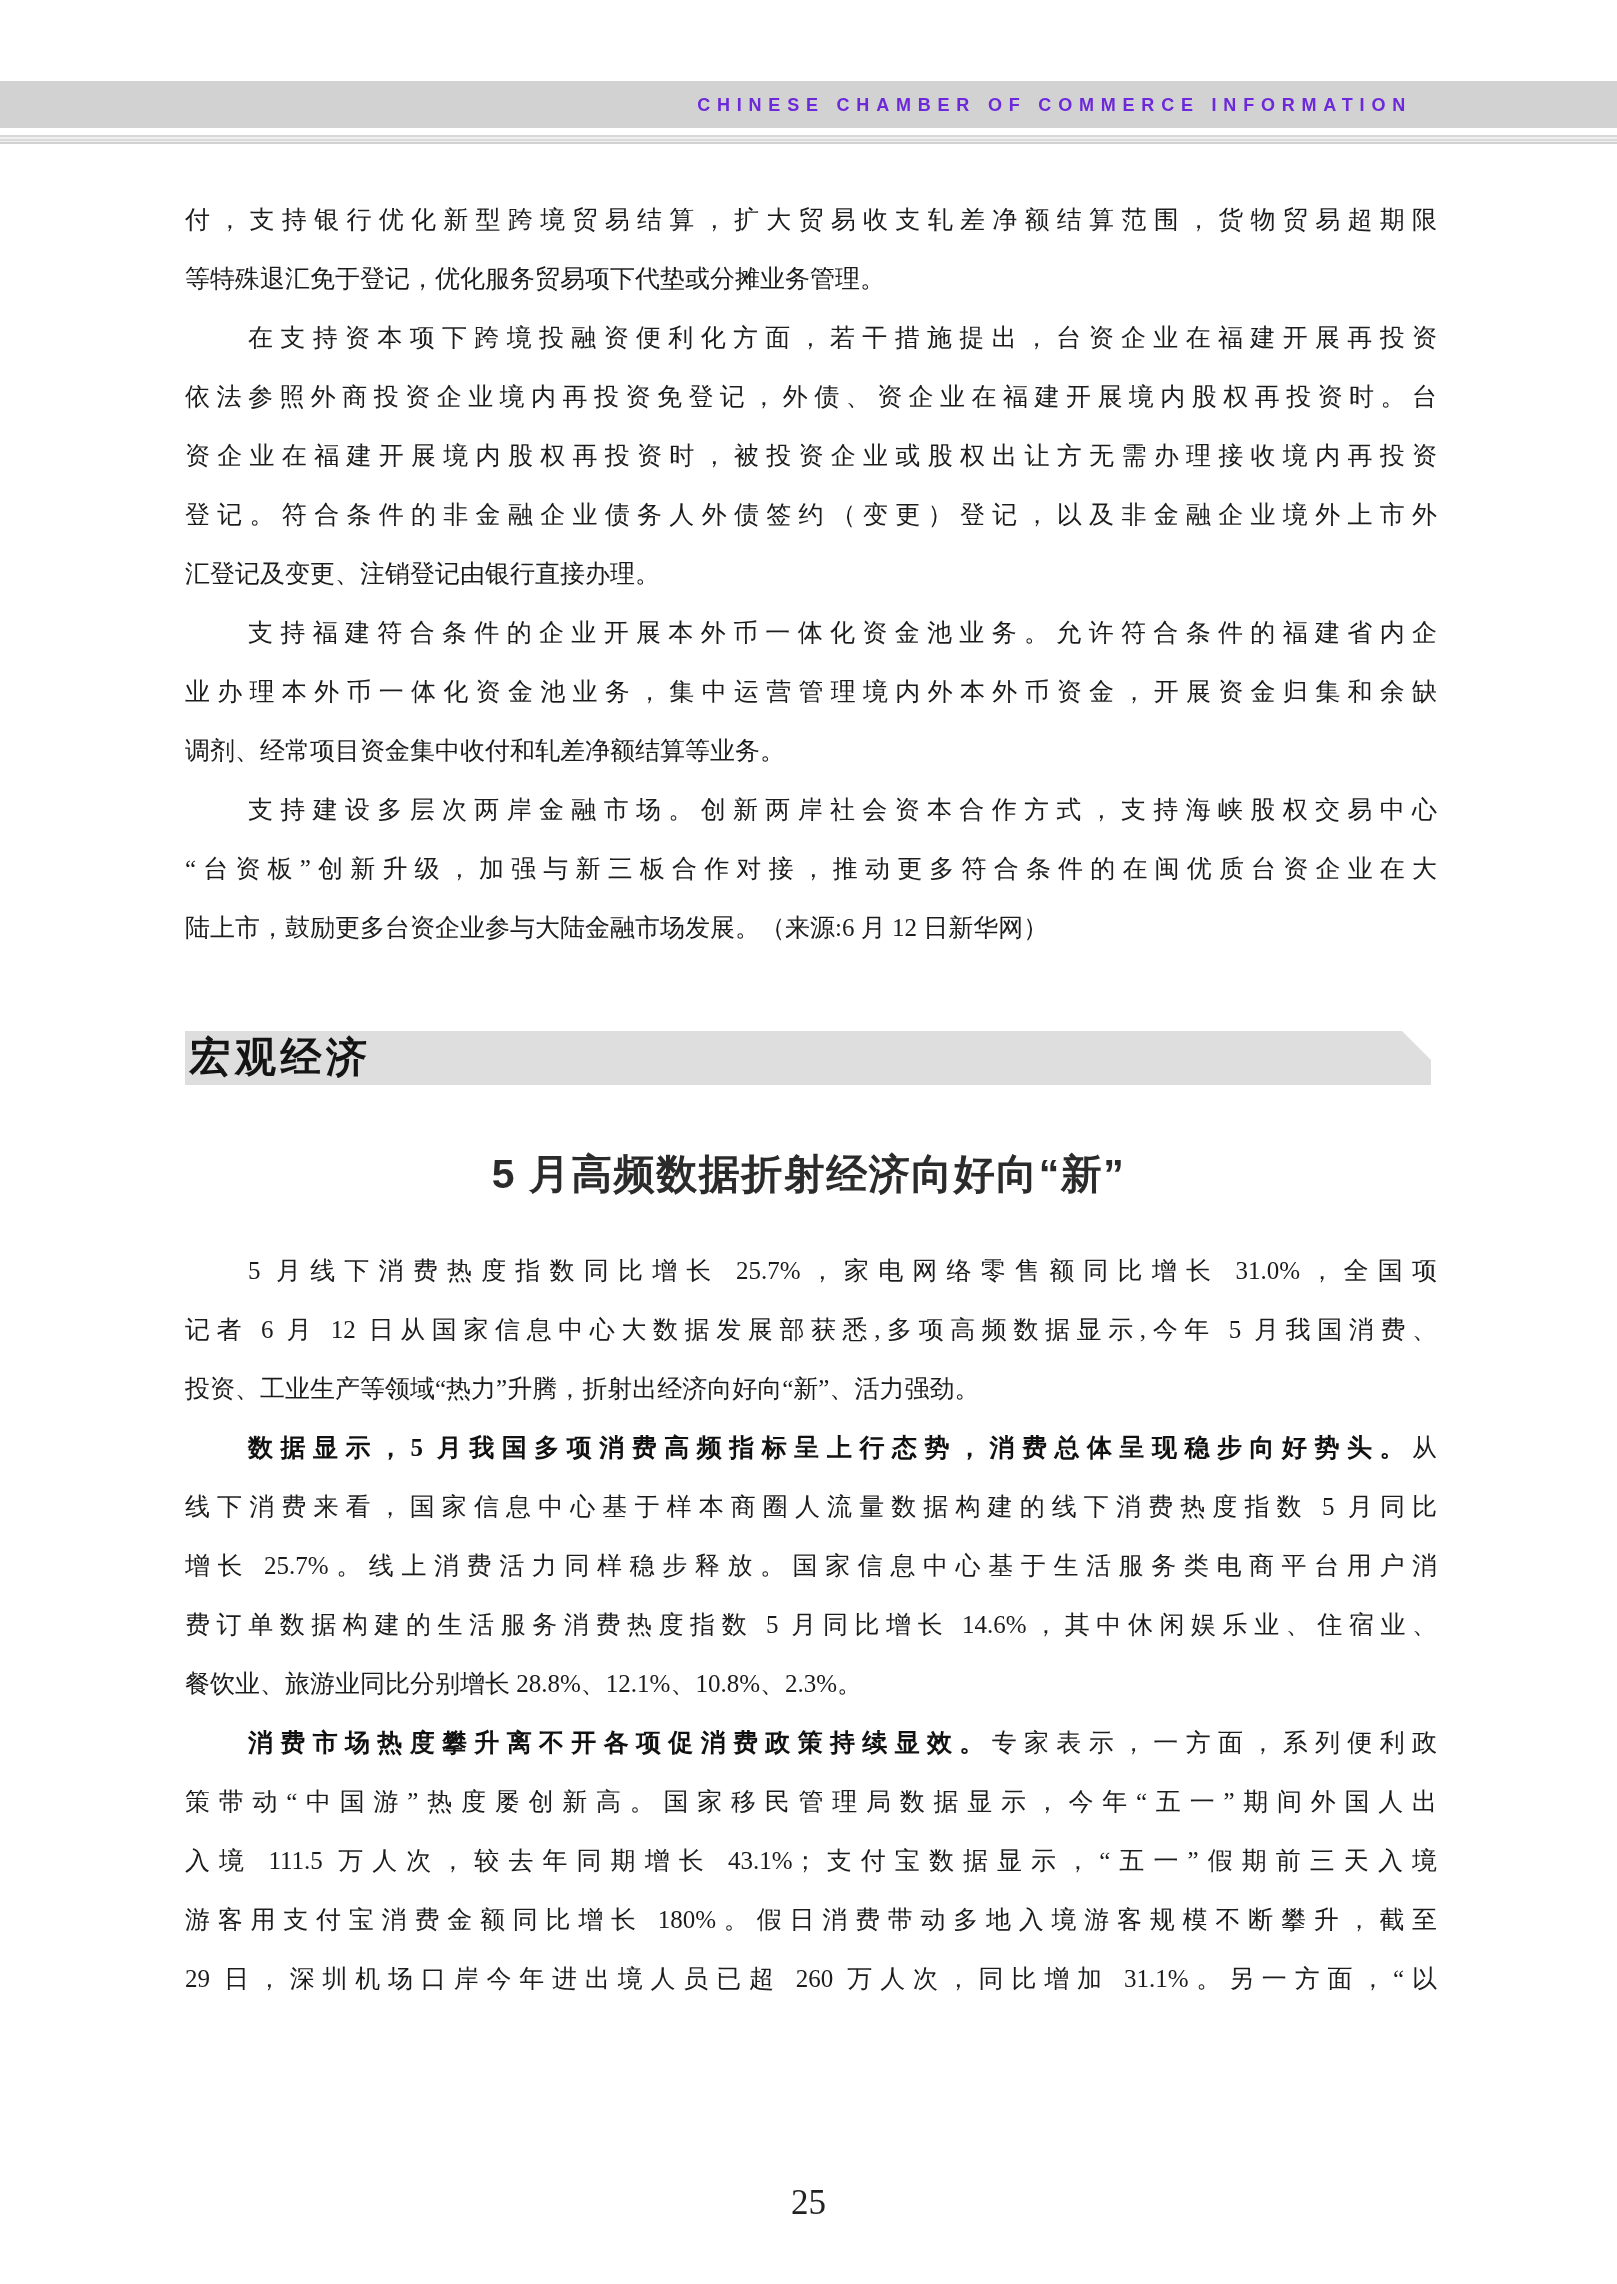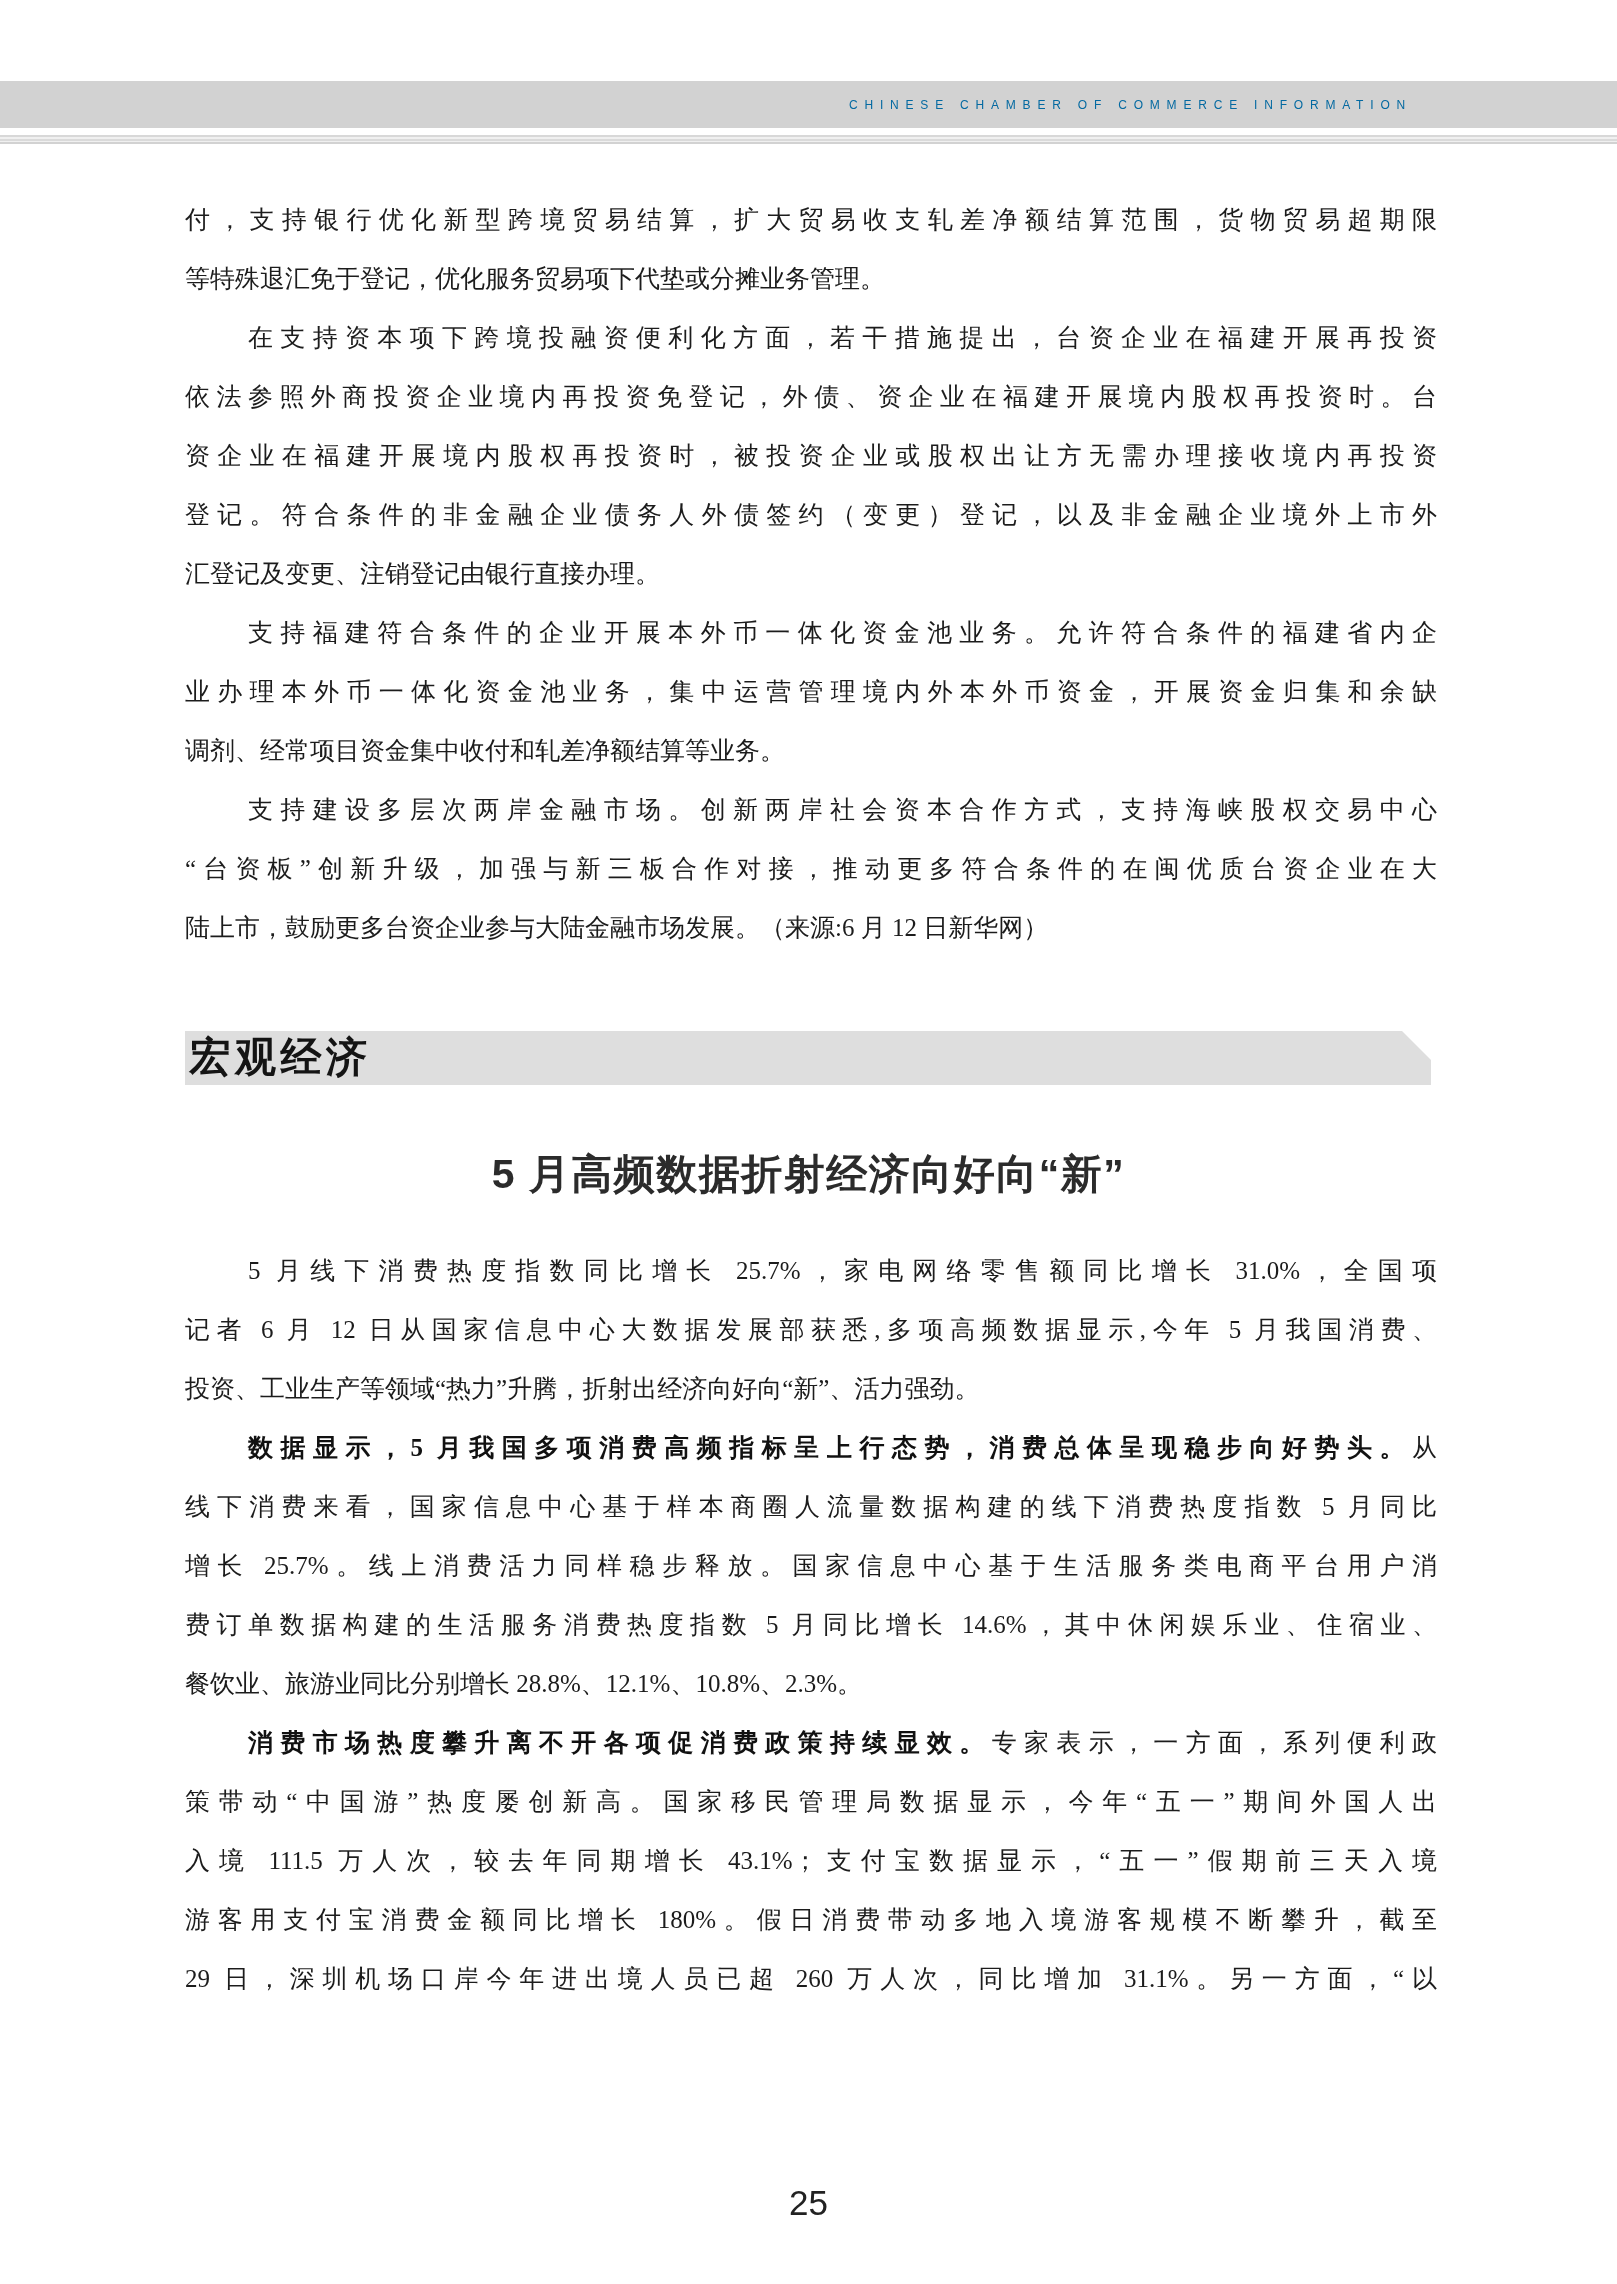--- a/index.html
+++ b/index.html
@@ -12,22 +12,22 @@
     overflow:hidden;
   }
   
   .hbar{
     position:absolute;left:0;top:81px;width:1617px;height:47px;
     background:#d2d2d2;
   }
   .htitle{
     position:absolute;right:205px;top:50%;transform:translateY(-50%);
     font-family:"Liberation Sans","DejaVu Sans",sans-serif;
-    font-size:12px;font-weight:400;letter-spacing:6.8px;
-    color:#0369a1;white-space:nowrap;
+    font-size:18px;font-weight:700;letter-spacing:6.8px;
+    color:#6d28d9;white-space:nowrap;
   }
   .hband{
     position:absolute;left:0;top:135px;width:1617px;height:9px;
     background:linear-gradient(180deg,
       #d8d8d8 0,#d8d8d8 2.3px,
       #f0f0f0 2.3px,#f0f0f0 3.8px,
       #dadada 3.8px,#dadada 6px,
       #f0f0f0 6px,#f0f0f0 6.8px,
       #d2d2d2 6.8px,#d2d2d2 9px);
   }
@@ -59,21 +59,21 @@
   .atitle{
     position:absolute;left:0;top:1144px;width:1617px;height:60px;line-height:60px;
     text-align:center;
     font-family:"Liberation Sans","DejaVu Sans",sans-serif;
     font-size:41px;font-weight:700;color:#2b2b2b;letter-spacing:1.5px;
   }
   
   .pagenum{
     position:absolute;left:0;top:2183px;width:1617px;
     text-align:center;font-size:35px;color:#222222;
-    font-family:Liberation Sans, sans-serif;
+    font-family:Liberation Serif, serif;
   }
 </style>
 </head>
 <body>
 
 <div id="page">
 
   <div class="hbar">
     <div class="htitle">CHINESE CHAMBER OF COMMERCE INFORMATION</div>
   </div>

